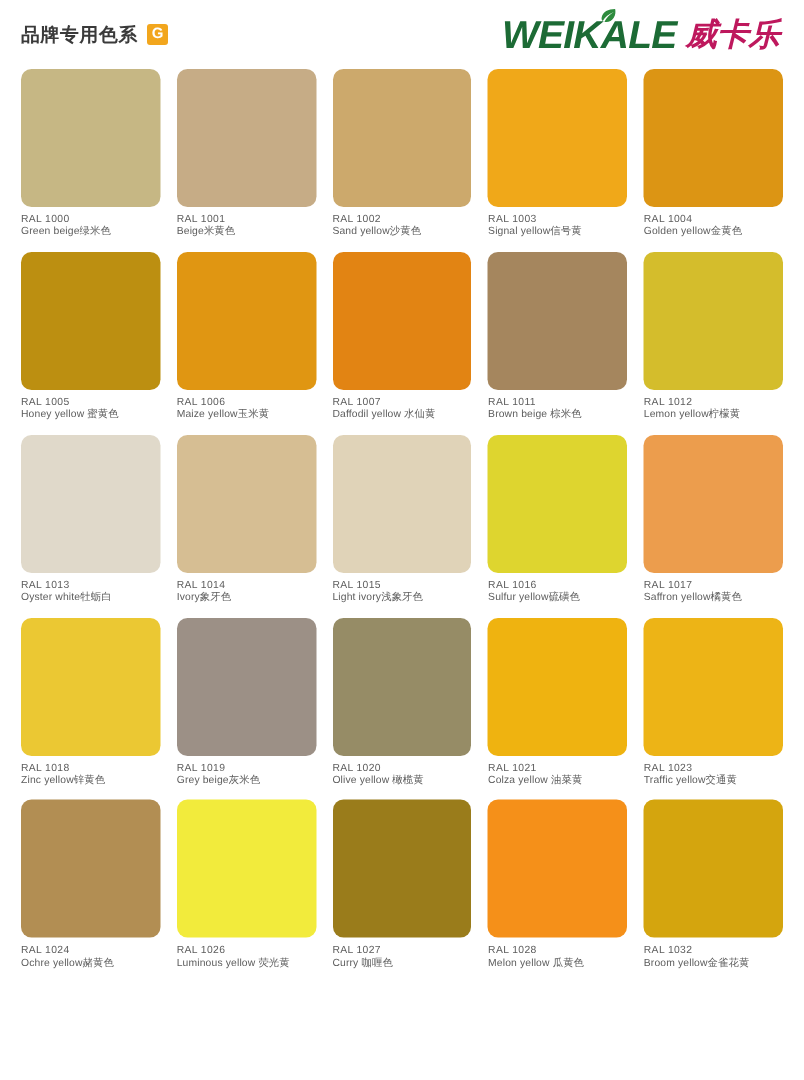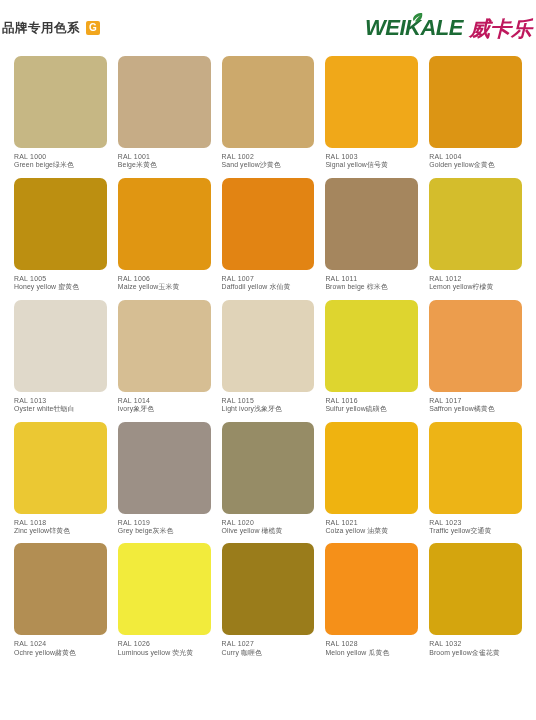--- a/index.html
+++ b/index.html
@@ -11,22 +11,22 @@
     width: 536px;
     height: 720px;
     background: #ffffff;
     font-family: "Liberation Sans", "DejaVu Sans", sans-serif;
     overflow: hidden;
   }
 
   
   .page-header {
     position: relative;
-    height: 56px;
-    padding: 0 2px;
+    height: 46px;
+    padding: 0 14px;
     display: flex;
     align-items: center;
     justify-content: space-between;
   }
   .brand-series {
     display: flex;
     align-items: center;
     gap: 6px;
   }
   .brand-series-title {
@@ -52,21 +52,21 @@
   }
 
   .logo {
     display: flex;
     align-items: center;
     gap: 6px;
     padding-right: 2px;
   }
   .logo-latin {
     position: relative;
-    font-size: 22px;
+    font-size: 26px;
     font-weight: bold;
     font-style: italic;
     color: #1C6B35;
     letter-spacing: -0.5px;
     line-height: 1;
     font-family: "Liberation Sans", sans-serif;
     text-align: center;
   }
   .logo-leaf {
     position: absolute;

